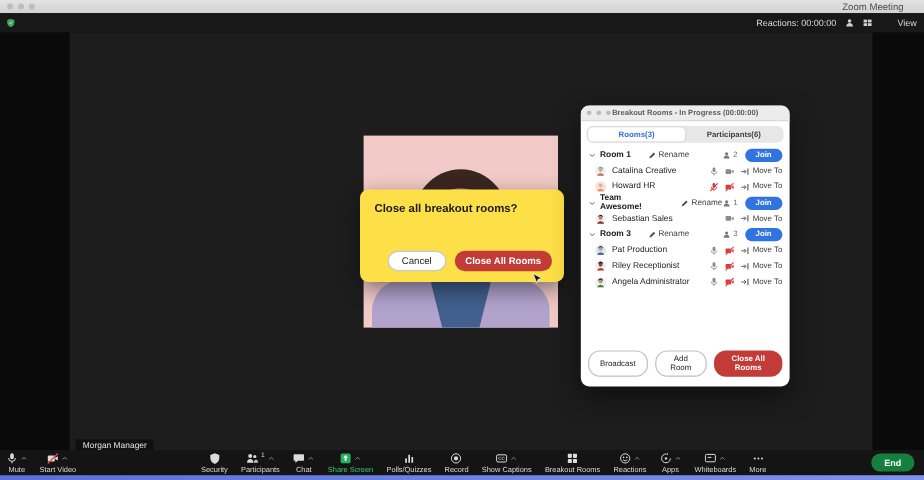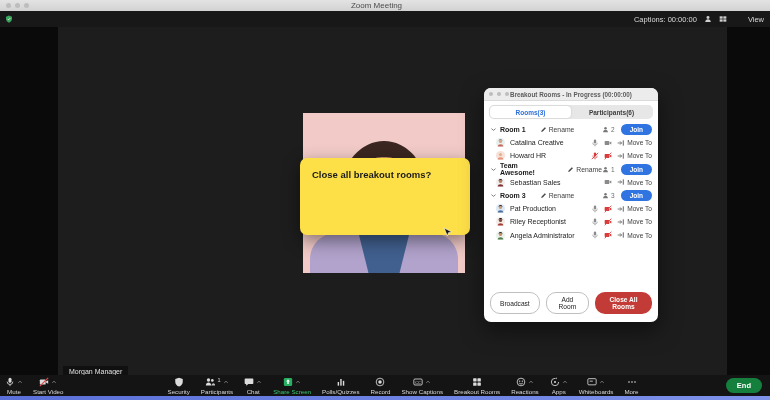--- a/index.html
+++ b/index.html
@@ -5,21 +5,21 @@
   * { margin:0; padding:0; box-sizing:border-box; }
   html,body { width:770px; height:400px; overflow:hidden; background:#000;
     font-family:"Liberation Sans", sans-serif; }
   .screen { position:relative; width:770px; height:400px; background:#0c0c0c; }
 
   
   .mac-titlebar { position:absolute; top:0; left:0; width:770px; height:11px;
     background:linear-gradient(#e3e3e3,#d2d2d2); display:flex; align-items:center; }
   .traffic { display:flex; gap:4px; margin-left:6px; }
   .traffic i { width:5px; height:5px; border-radius:50%; background:#bdbdbd; display:block; }
-  .mac-title { position:absolute; left:0; right:17px; text-align:center; font-size:8px;
+  .mac-title { position:absolute; left:0; right:17px; text-align:right; font-size:8px;
     color:#4c4c4c; line-height:11px; }
 
   
   .topbar { position:absolute; top:11px; left:0; width:770px; height:16px;
     background:#181818; display:flex; align-items:center; }
   .topbar .right { margin-left:auto; display:flex; align-items:center; gap:7px;
     margin-right:6px; color:#d8d8d8; font-size:7.5px; }
   .icon { display:inline-flex; align-items:center; justify-content:center; }
   .icon svg { display:block; }
   .shield-wrap { margin-left:5px; }
@@ -138,21 +138,21 @@
   </div>
 
   <div class="topbar">
     <span class="icon shield-wrap">
       <svg width="8" height="8" viewBox="0 0 12 12">
           <path d="M6 .8l4.5 1.7v3.2c0 3-2 5-4.5 5.8C3.5 10.7 1.5 8.7 1.5 5.7V2.5z" fill="#3aa55c"></path>
           <path d="M4 5.9l1.4 1.4 2.7-2.7" stroke="#fff" stroke-width="1.1" fill="none"></path>
         </svg>
     </span>
     <div class="right">
-      <span>Captions: 00:00:00</span>
+      <span>Reactions: 00:00:00</span>
       <span class="icon">
         <svg width="8" height="8" viewBox="0 0 12 12">
             <circle cx="6" cy="3.8" r="2.2" fill="#cfcfcf"></circle>
             <path d="M1.8 10.5c0-2.6 1.9-4.2 4.2-4.2s4.2 1.6 4.2 4.2z" fill="#cfcfcf"></path>
           </svg>
       </span>
       <span class="view-btn">
         <span class="icon">
           <svg width="8" height="8" viewBox="0 0 12 12">
               <g fill="#cfcfcf">
@@ -179,20 +179,24 @@
       <div class="p-hairL"></div>
       <div class="p-hairR"></div>
       <div class="p-jacket"></div>
       <div class="p-shirt"></div>
     </div>
 
     <div class="name-tag">Morgan Manager</div>
 
     <div class="dialog">
       <h1>Close all breakout rooms?</h1>
+      <div class="btns">
+        <button class="btn-plain">Cancel</button>
+        <button class="btn-red">Close All Rooms</button>
+      </div>
       <span class="cursor-glyph icon">
         <svg width="9" height="11" viewBox="0 0 12 14">
             <path d="M1.5 1l4.4 10.6 1.4-4.4 4.5-.8z" fill="#141414" stroke="#fff" stroke-width="0.8"></path>
           </svg>
       </span>
     </div>
 
     <div class="panel">
       <div class="panel-titlebar">
         <div class="traffic">

